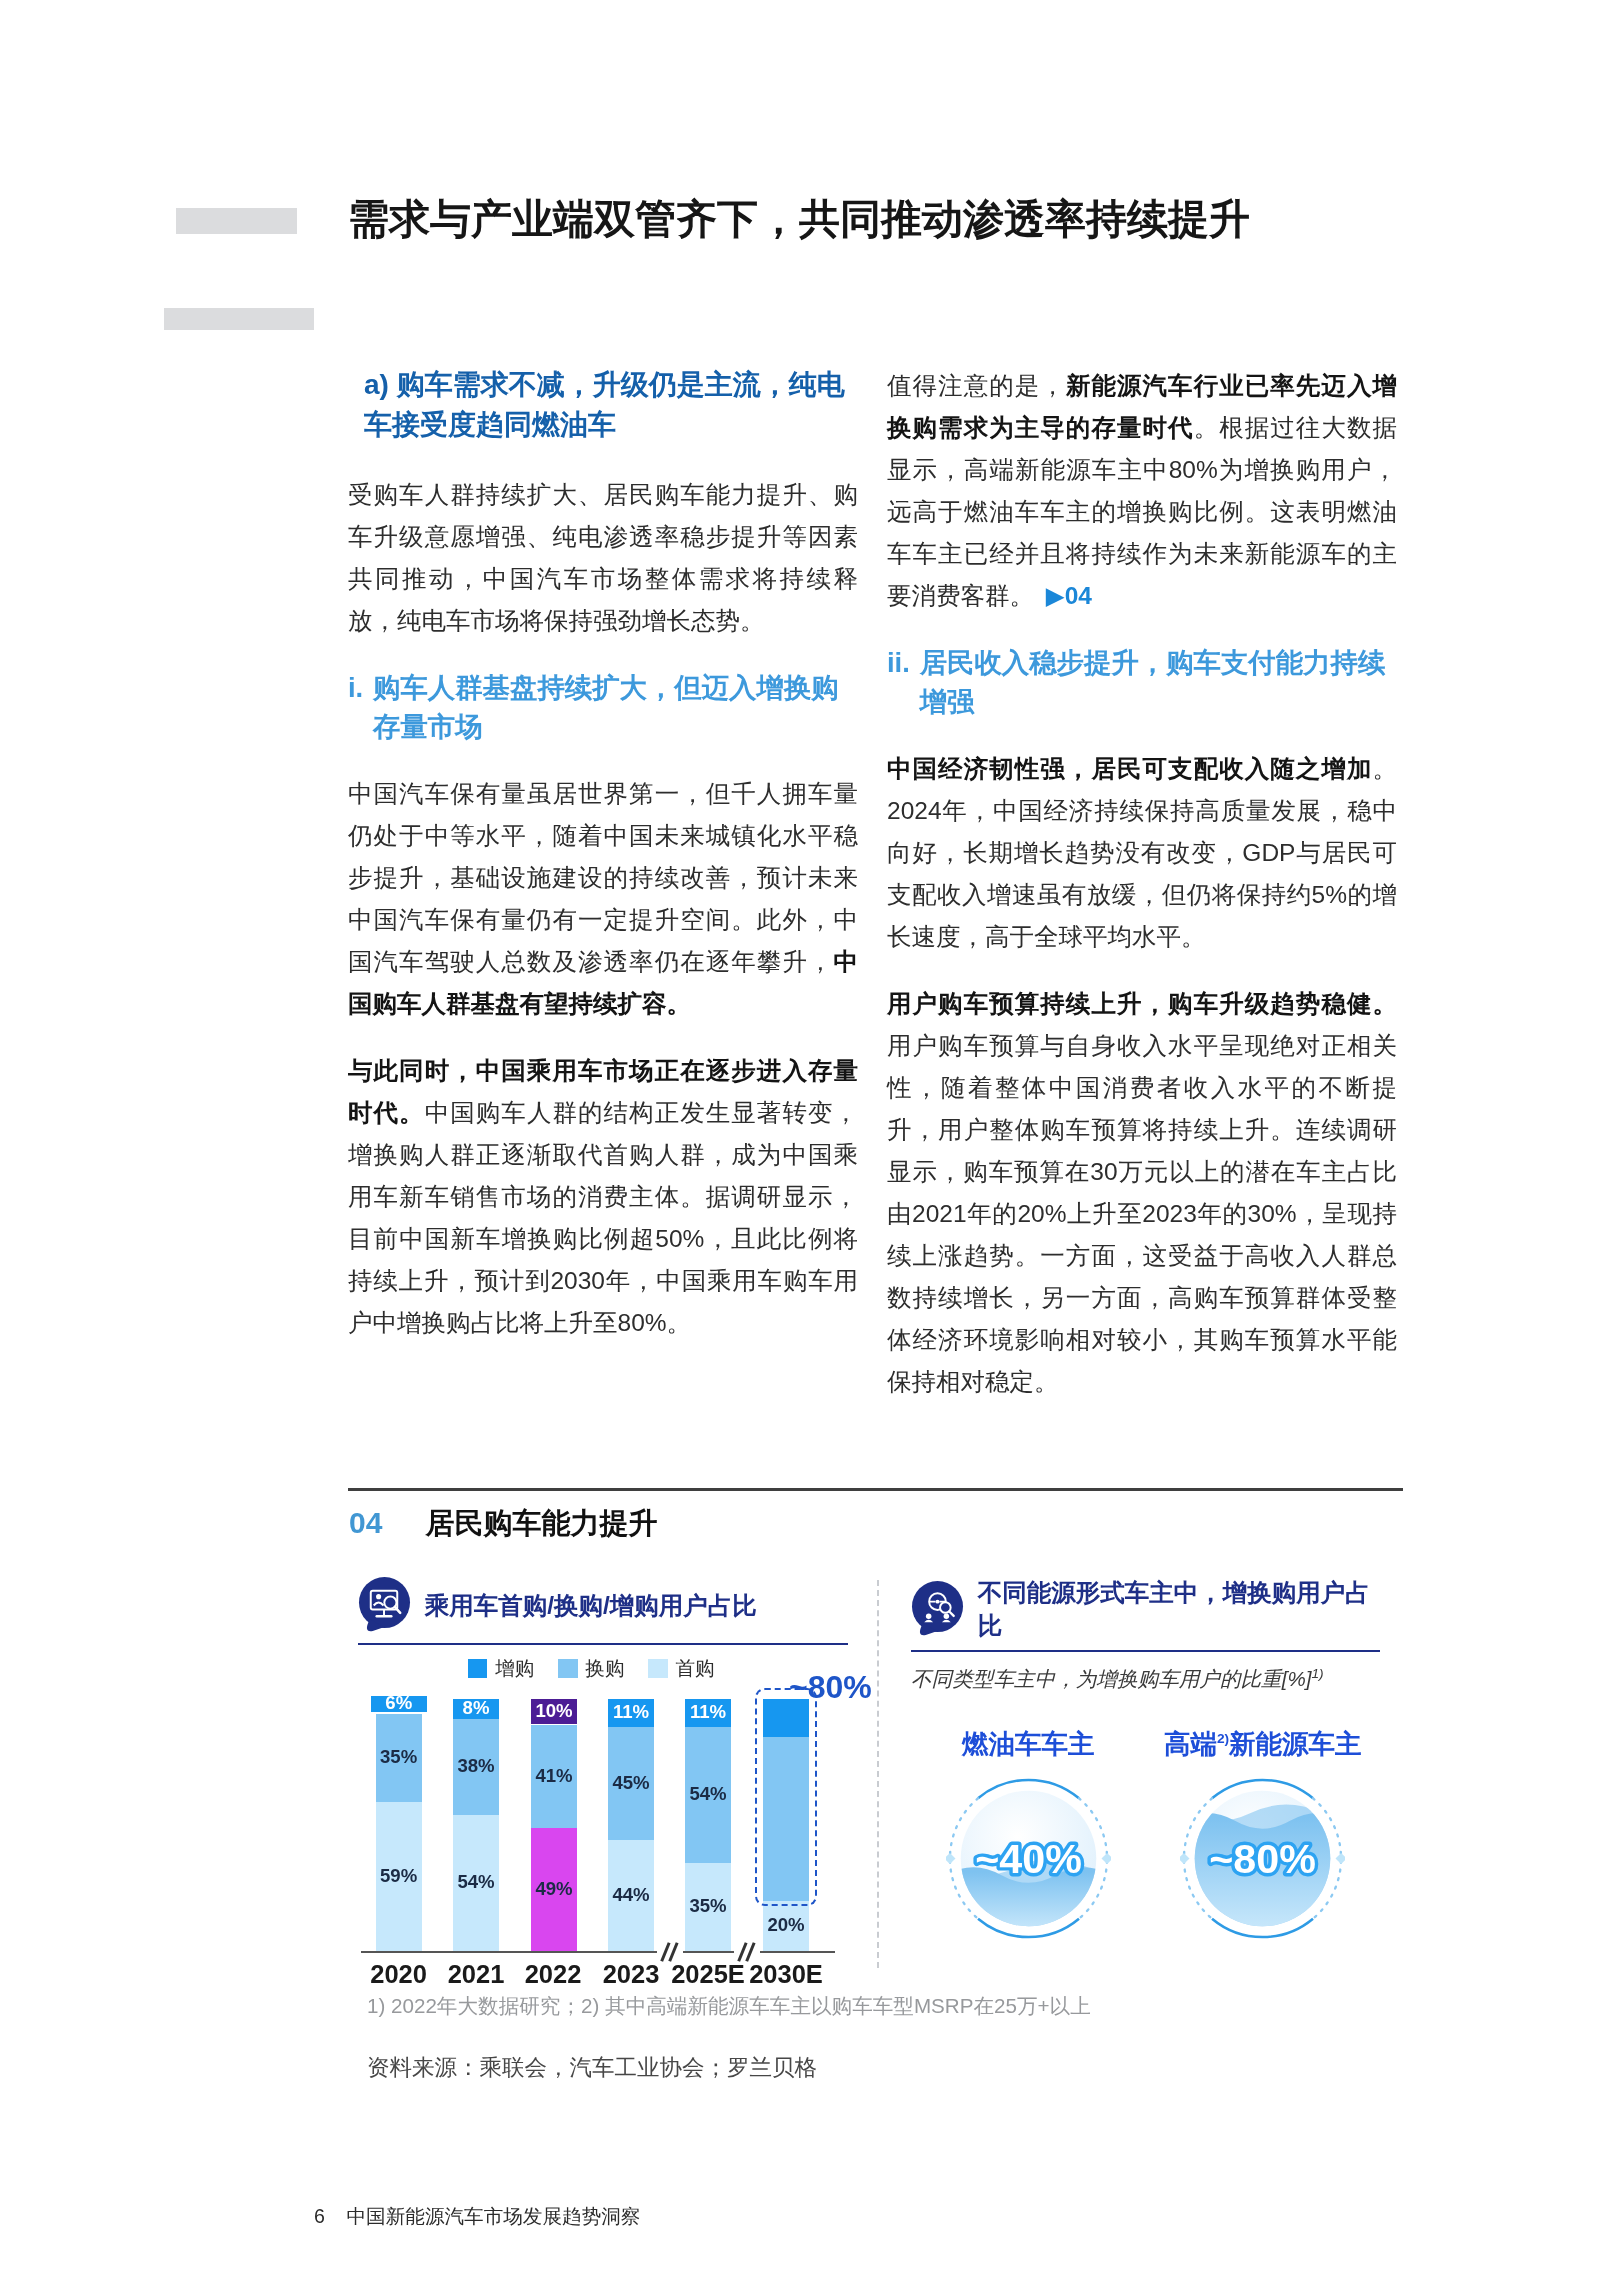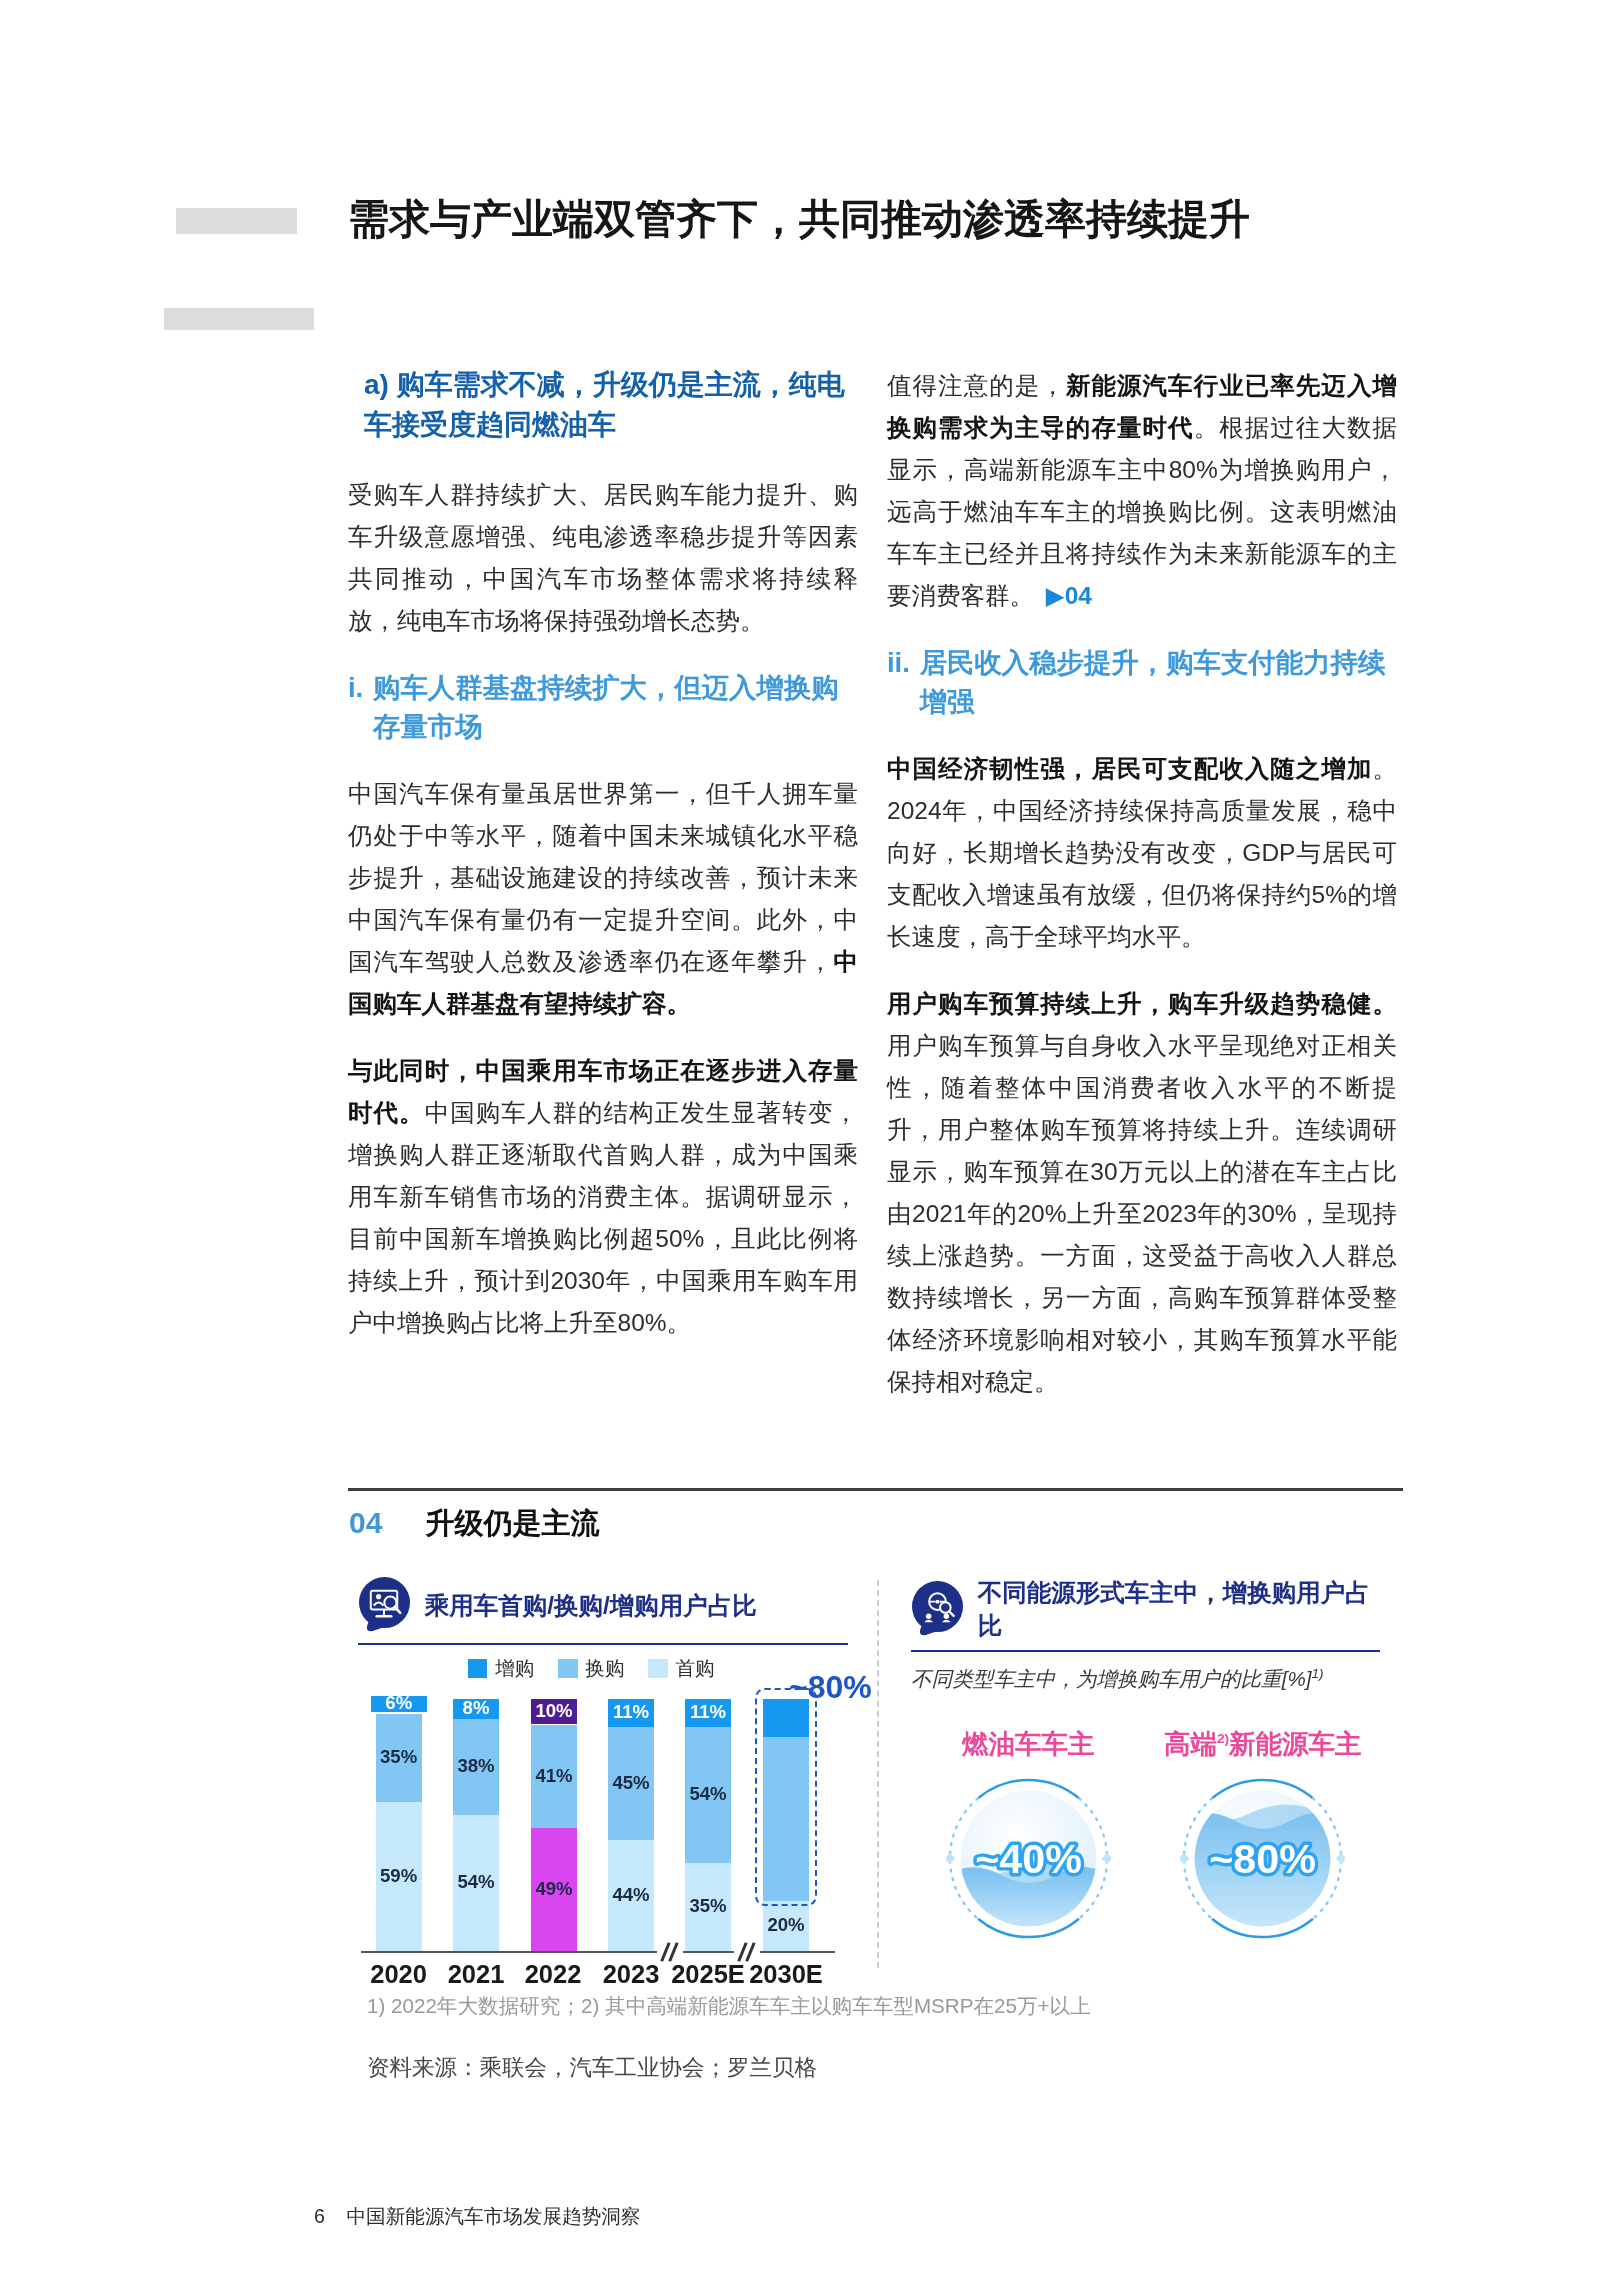--- a/index.html
+++ b/index.html
@@ -44,21 +44,21 @@
   .annot{position:absolute;font-size:32px;font-weight:700;color:#1e55c8;white-space:nowrap;}
   .axis-break{position:absolute;bottom:-10.8px;width:25.5px;height:19.6px;background:#ffffff;}
   .axis-break i{position:absolute;top:0;width:2.9px;height:100%;background:#333;transform:rotate(22deg);}
   .axis-break i.l{left:6.9px;} .axis-break i.r{left:14.7px;}
   .xlabels{position:relative;height:33px;margin-top:9.8px;}
   .xlabel{position:absolute;width:94px;text-align:center;font-size:25.5px;font-weight:600;color:#1a1a1a;}
   .subtitle{margin-top:13.7px;font-size:20.6px;font-style:italic;color:#3a3a3a;}
   .subtitle sup,.owner-label sup{font-size:13.7px;}
   .groups{display:flex;margin-top:33px;}
   .group{width:50%;display:flex;flex-direction:column;align-items:center;}
-  .owner-label{font-size:26.5px;font-weight:700;color:#ec4899;margin-bottom:13.7px;white-space:nowrap;}
+  .owner-label{font-size:26.5px;font-weight:700;color:#1d4ed8;margin-bottom:13.7px;white-space:nowrap;}
   .ball-wrap{line-height:0;}
   .fig-footnote{position:absolute;left:367px;top:1992px;font-size:20.6px;color:#97999c;}
   .fig-source{position:absolute;left:367px;top:2052px;font-size:22.5px;color:#474747;}
   .page-footer{position:absolute;left:314px;top:2203px;display:flex;align-items:baseline;font-size:19.6px;color:#2b2b2b;}
   .page-footer .pnum{margin-right:21.6px;}
 </style>
 </head>
 <body>
 
 <div class="page">
@@ -85,21 +85,21 @@
       <span class="num">ii.</span>
       <span>居民收入稳步提升，购车支付能力持续增强</span>
     </div>
     <p><b>中国经济韧性强，居民可支配收入随之增加</b><span>。2024年，中国经济持续保持高质量发展，稳中向好，长期增长趋势没有改变，GDP与居民可支配收入增速虽有放缓，但仍将保持约5%的增长速度，高于全球平均水平。</span></p>
     <p><b>用户购车预算持续上升，购车升级趋势稳健。</b><span>用户购车预算与自身收入水平呈现绝对正相关性，随着整体中国消费者收入水平的不断提升，用户整体购车预算将持续上升。连续调研显示，购车预算在30万元以上的潜在车主占比由2021年的20%上升至2023年的30%，呈现持续上涨趋势。一方面，这受益于高收入人群总数持续增长，另一方面，高购车预算群体受整体经济环境影响相对较小，其购车预算水平能保持相对稳定。</span></p>
   </section>
 
   <div class="fig-rule"></div>
   <div class="fig-head">
     <span class="fig-num">04</span>
-    <span class="fig-title">升级仍是主流</span>
+    <span class="fig-title">居民购车能力提升</span>
   </div>
 
   <div class="panel panel-left">
     <div class="panel-header">
       <span class="panel-icon">
         <svg width="53" height="59" viewBox="0 0 54 60">
           <circle cx="27" cy="27" r="26" fill="#1e2f87"></circle>
           <path d="M12 44 Q 5 58 15 56 L 27 52 Z" fill="#1e2f87"></path>
           <rect x="13" y="15" width="27" height="19" rx="2" fill="none" stroke="#ffffff" stroke-width="2"></rect>
           <circle cx="21" cy="21" r="2.6" fill="#ffffff"></circle>

